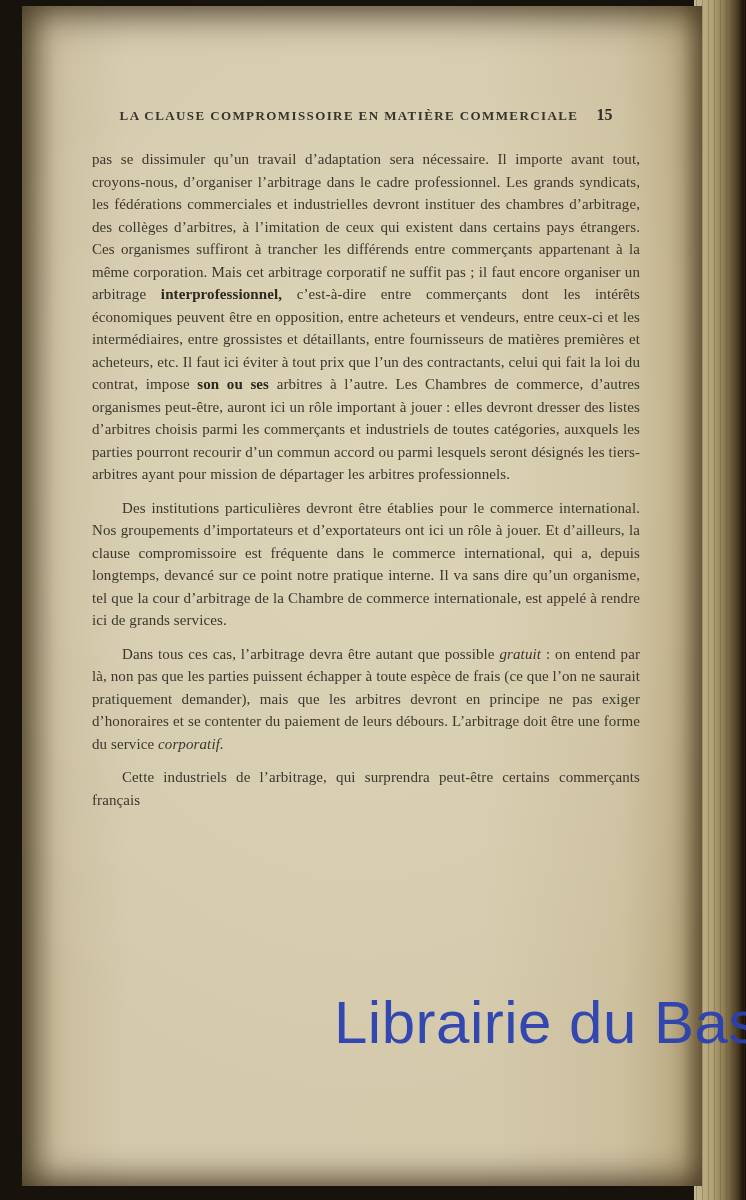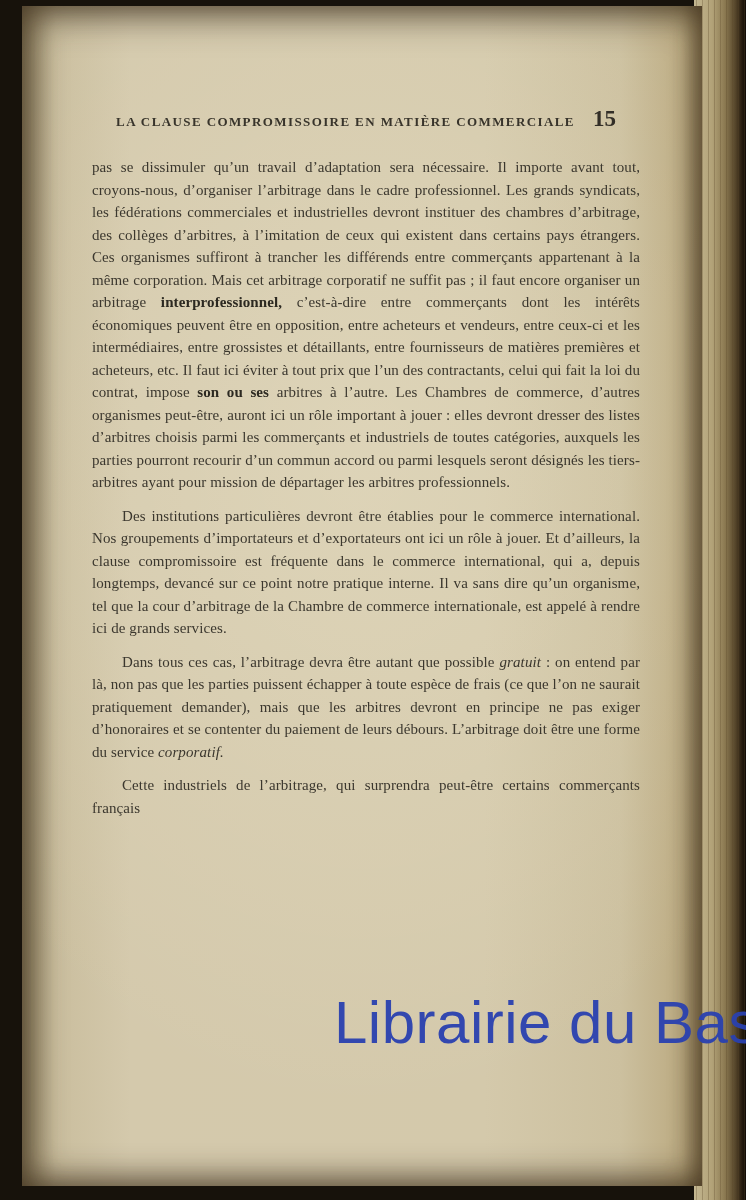--- a/index.html
+++ b/index.html
@@ -60,21 +60,21 @@
     gap: 18px;
     color: #38342b;
   }
   .running-title {
     font-size: 13px;
     font-weight: 600;
     letter-spacing: 1.4px;
     white-space: nowrap;
   }
   .page-number {
-    font-size: 23px;
+    font-size: 16px;
     font-weight: 700;
     color: #322e27;
   }
   .para {
     margin: 0 0 11px 0;
     font-size: 15px;
     line-height: 22.5px;
     text-align: justify;
     color: #3b372e;
     letter-spacing: 0.1px;

